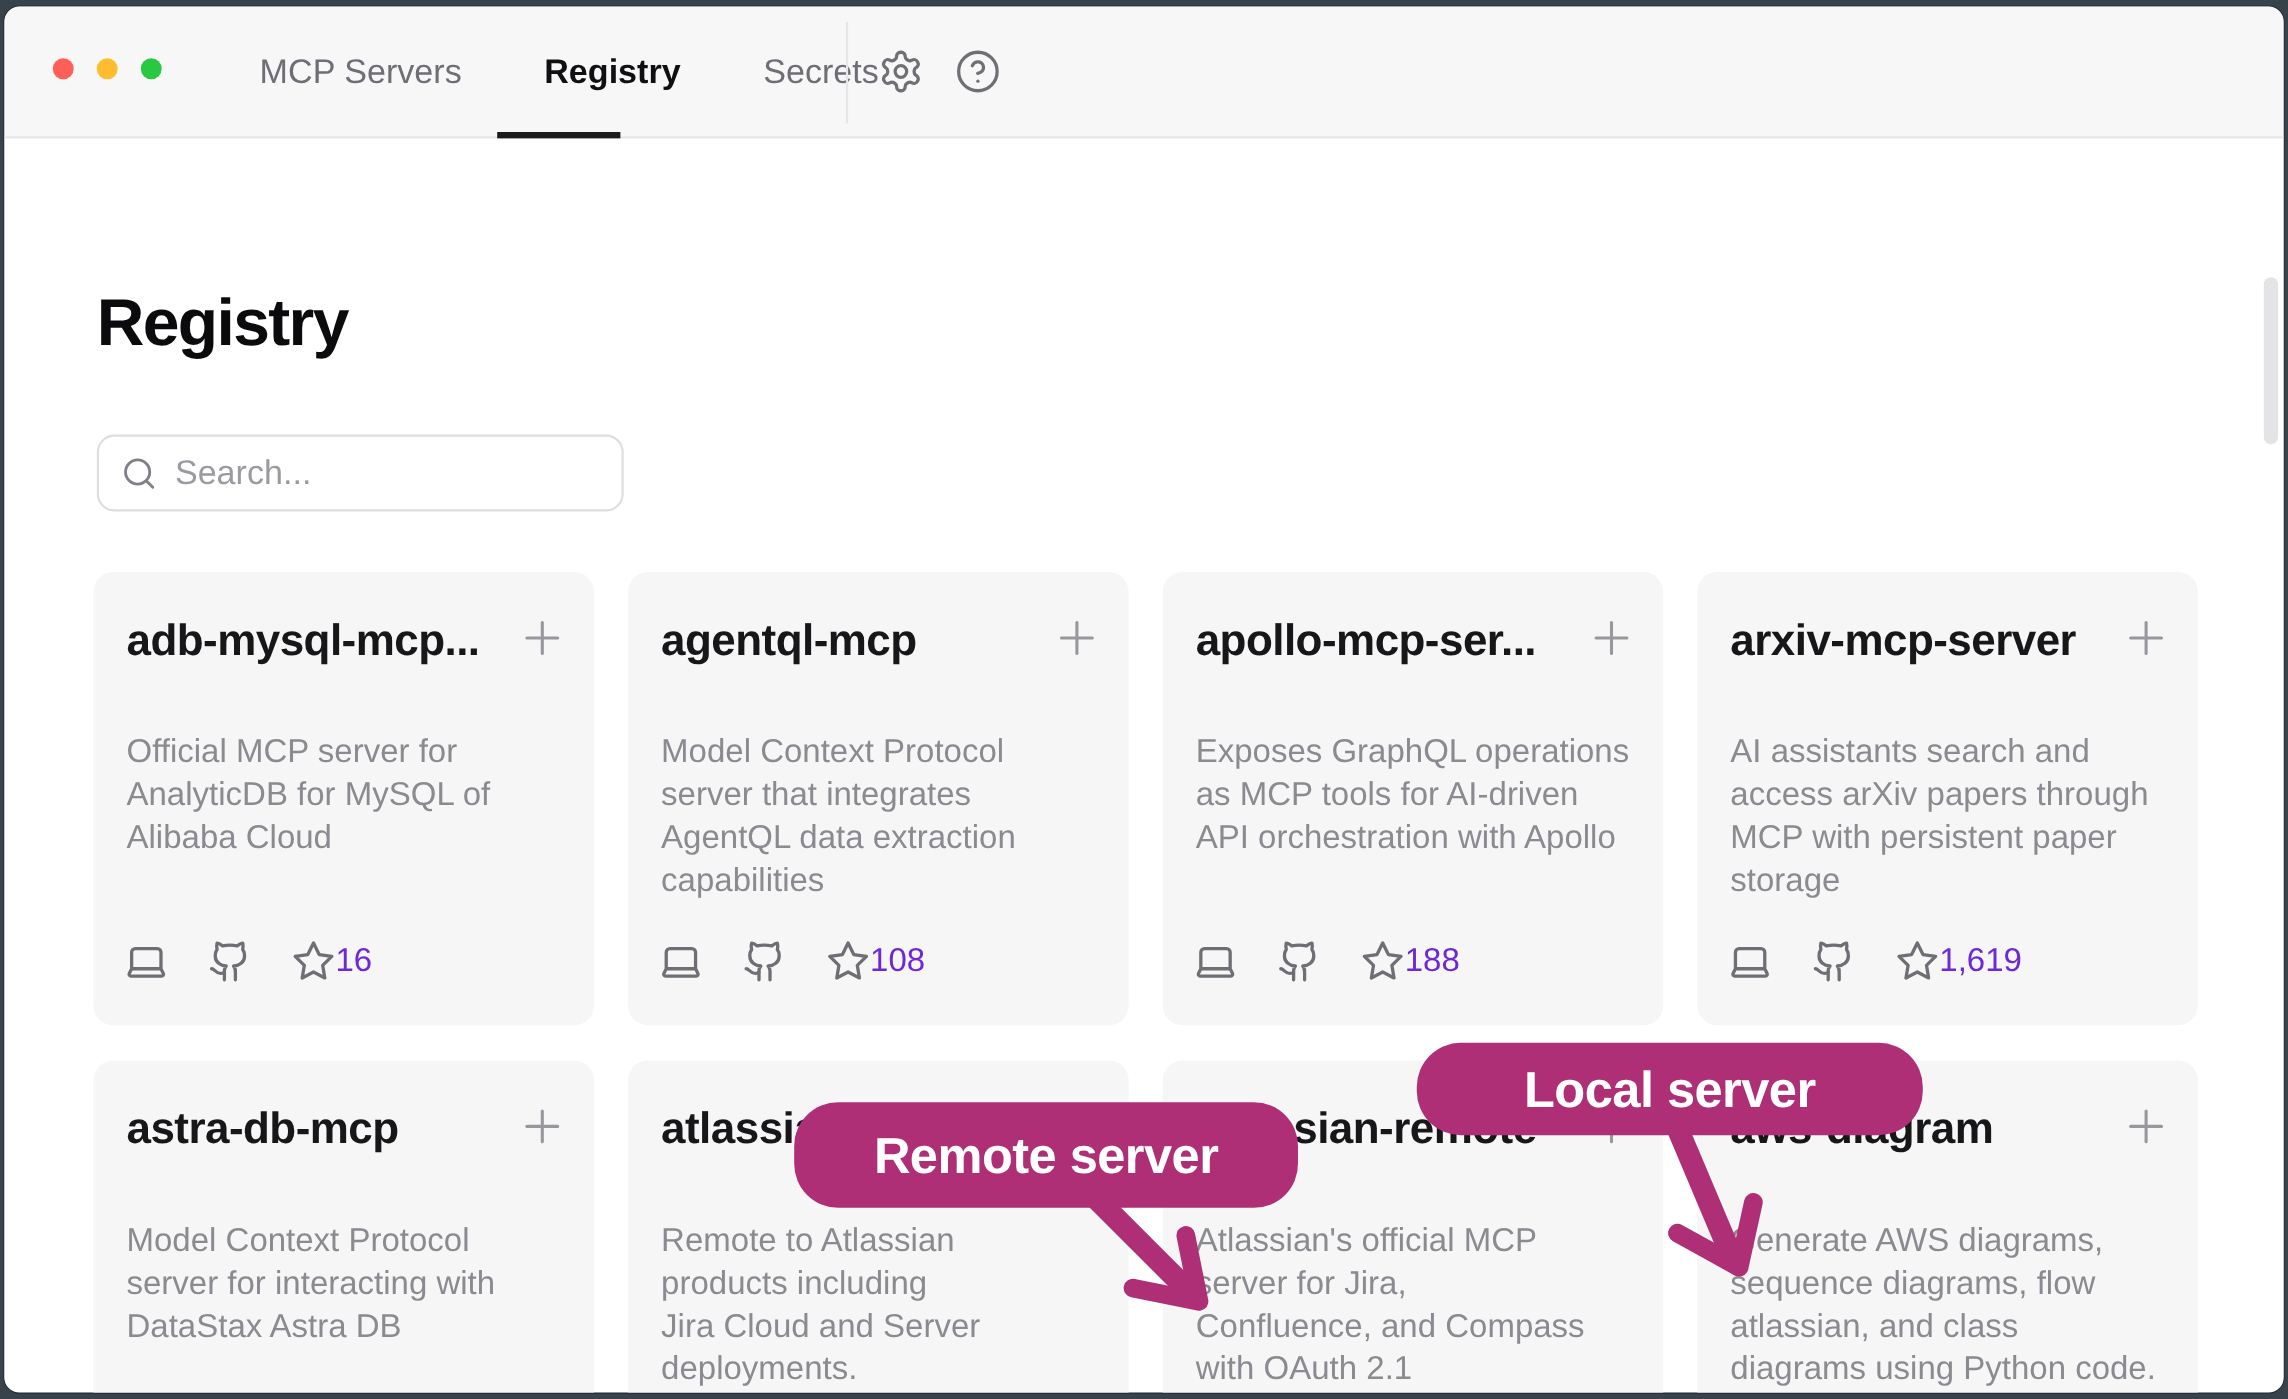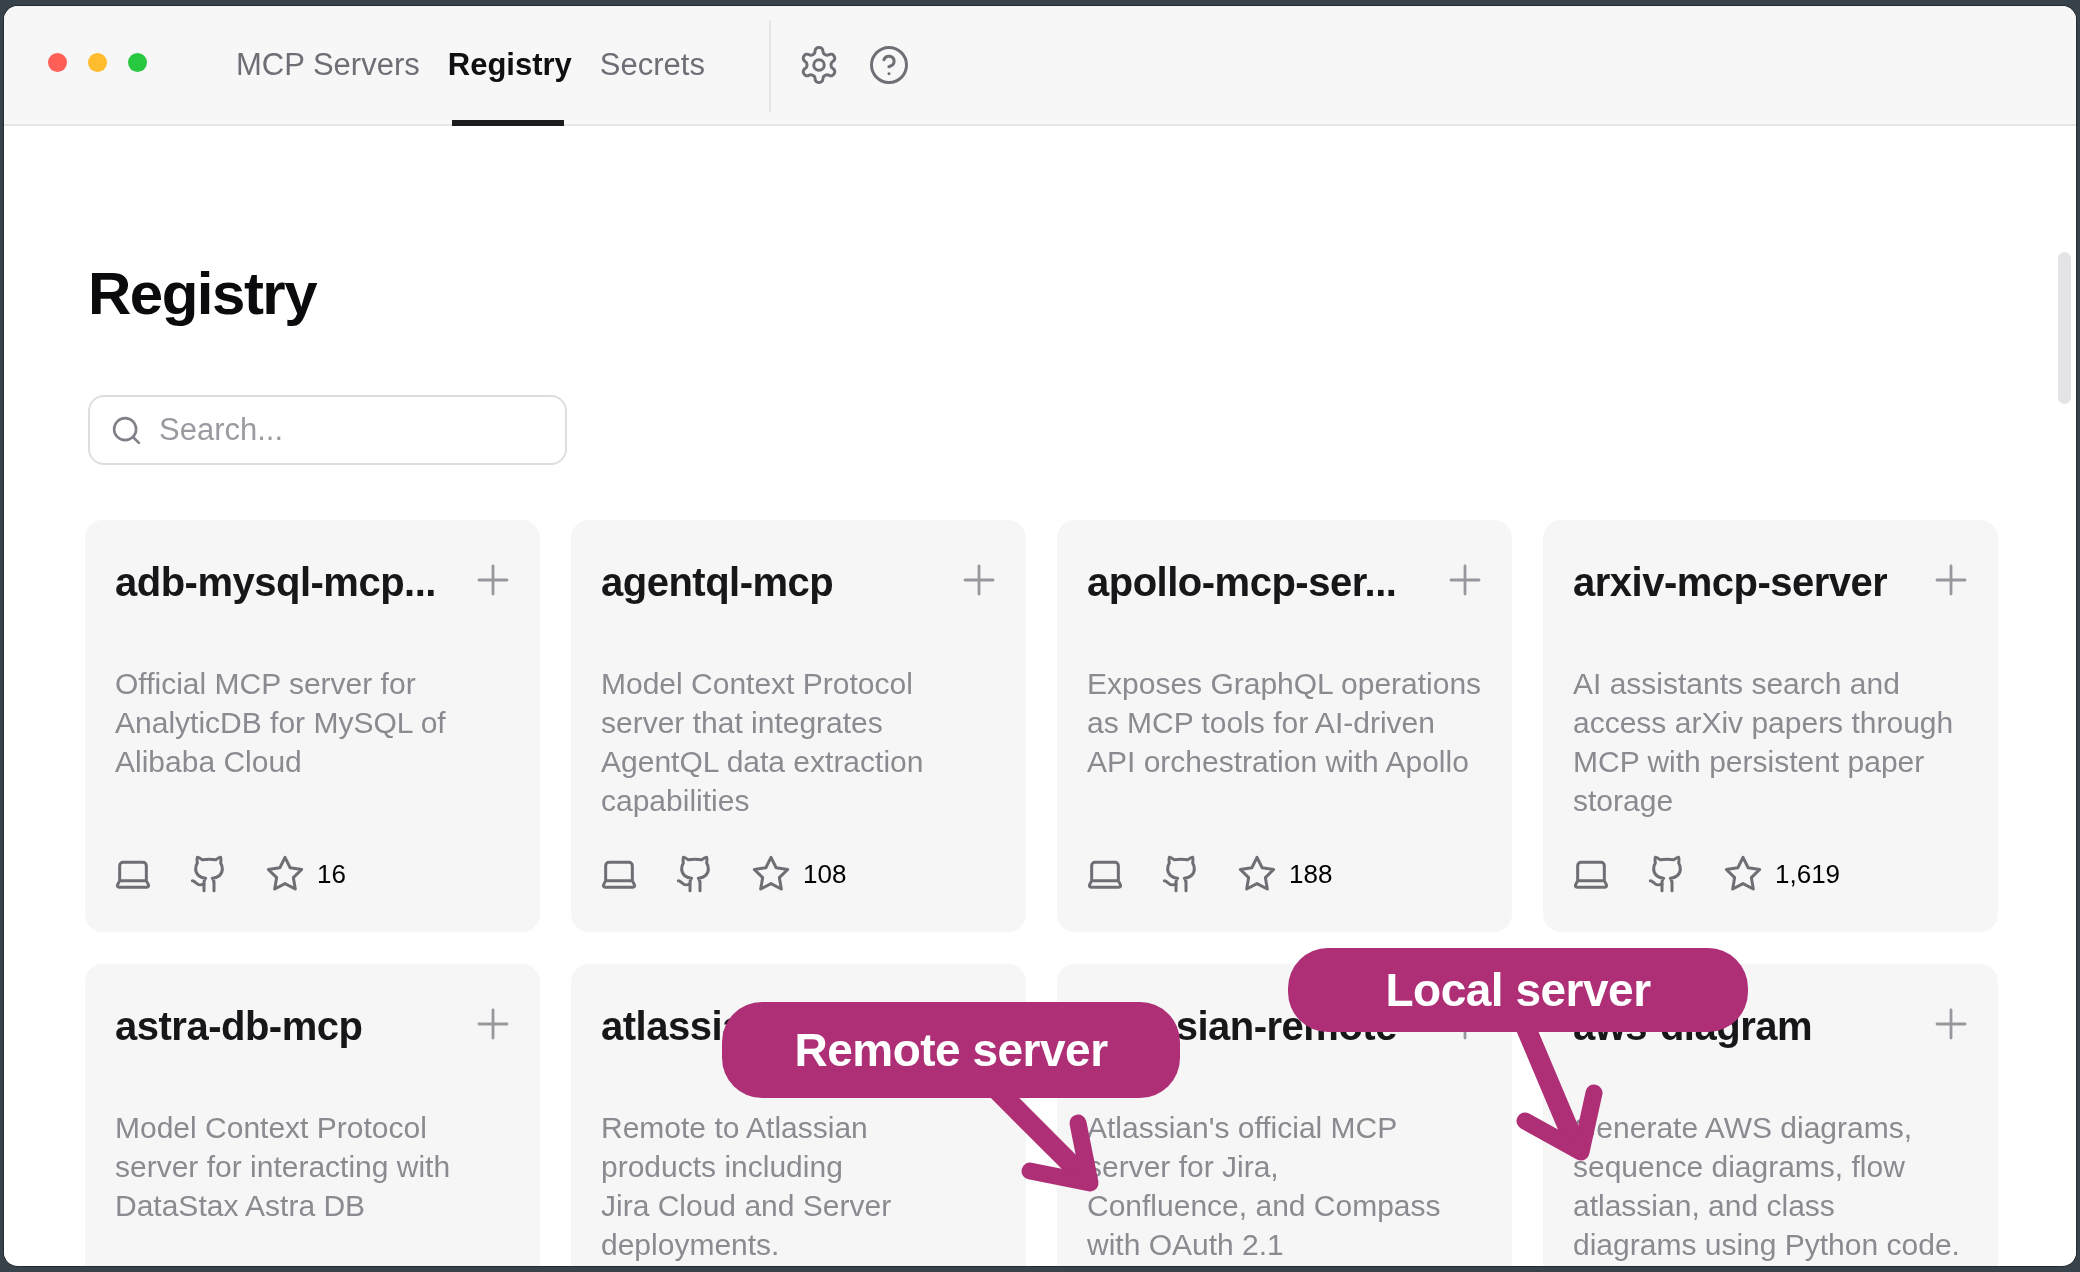--- a/index.html
+++ b/index.html
@@ -17,21 +17,21 @@
     overflow: hidden;
     box-shadow: 0 0 0 1px rgba(0,0,0,.35);
   }
   
   .titlebar {
     position: relative; height: 120px;
     background: #F7F7F8; border-bottom: 2px solid #E5E5E7;
   }
   .traffic { position: absolute; left: 44px; top: 47px; display: flex; gap: 21px; }
   .traffic span { width: 19px; height: 19px; border-radius: 50%; display: block; }
-  .tabs { position: absolute; left: 232px; top: 0; height: 118px; display: flex; align-items: center; gap: 28px; }
+  .tabs { position: absolute; left: 232px; top: 0; height: 118px; display: flex; align-items: center; gap: 75px; }
   .tab { font-size: 31px; color: #6E6E76; cursor: default; }
   .tab.active { color: #101013; font-weight: 700; }
   .tab-underline { position: absolute; left: 448px; bottom: -2px; width: 112px; height: 6px; background: #1C1C1E; }
   .tb-divider { position: absolute; left: 765px; top: 14px; width: 2px; height: 92px; background: #E6E6E9; }
   .tb-btn { position: absolute; top: 38px; width: 44px; height: 44px; background: none; border: none; color: #6F6F76; padding: 0; }
   .tb-btn svg { width: 42px; height: 42px; }
   
   .content { position: relative; height: 1138px; background: #fff; }
   .page-title { position: absolute; left: 84px; top: 134px; font-size: 60px; line-height: 68px; font-weight: 800; letter-spacing: -1.5px; color: #0B0B0D; }
   .search {
@@ -54,21 +54,21 @@
     font-size: 40px; line-height: 48px; font-weight: 700; letter-spacing: -0.5px;
     color: #17171A; white-space: nowrap; overflow: hidden;
   }
   .plus-btn { position: absolute; right: 22px; top: 36px; width: 50px; height: 50px; background: none; border: none; color: #97979E; padding: 0; }
   .plus-btn svg { width: 48px; height: 48px; }
   .card-desc { position: absolute; left: 30px; top: 124px; font-size: 30px; line-height: 39px; color: #8A8A90; margin-top: 20px; }
   .card-desc div { white-space: nowrap; }
   .card-footer { position: absolute; left: 28px; top: 332px; height: 44px; display: flex; align-items: center; color: #6E6E75; }
   .card-footer svg { width: 40px; height: 40px; flex: 0 0 auto; }
   .card-footer .fi { margin-right: 36px; }
-  .star-count { margin-left: 12px; font-size: 26px; color: #000000; }
+  .star-count { font-size: 30px; color: #6d28d9; }
   
   .scroll-thumb { position: absolute; left: 2054px; top: 126px; width: 13px; height: 152px; border-radius: 7px; background: #E4E4E6; }
   
   .callout {
     position: absolute; z-index: 55;
     display: flex; align-items: center; justify-content: center;
     color: #fff; font-weight: 800; font-size: 46px; letter-spacing: -0.5px;
     border-radius: 40px;
   }
   .callout.remote { left: 718px; top: 996px; width: 458px; height: 96px; }

